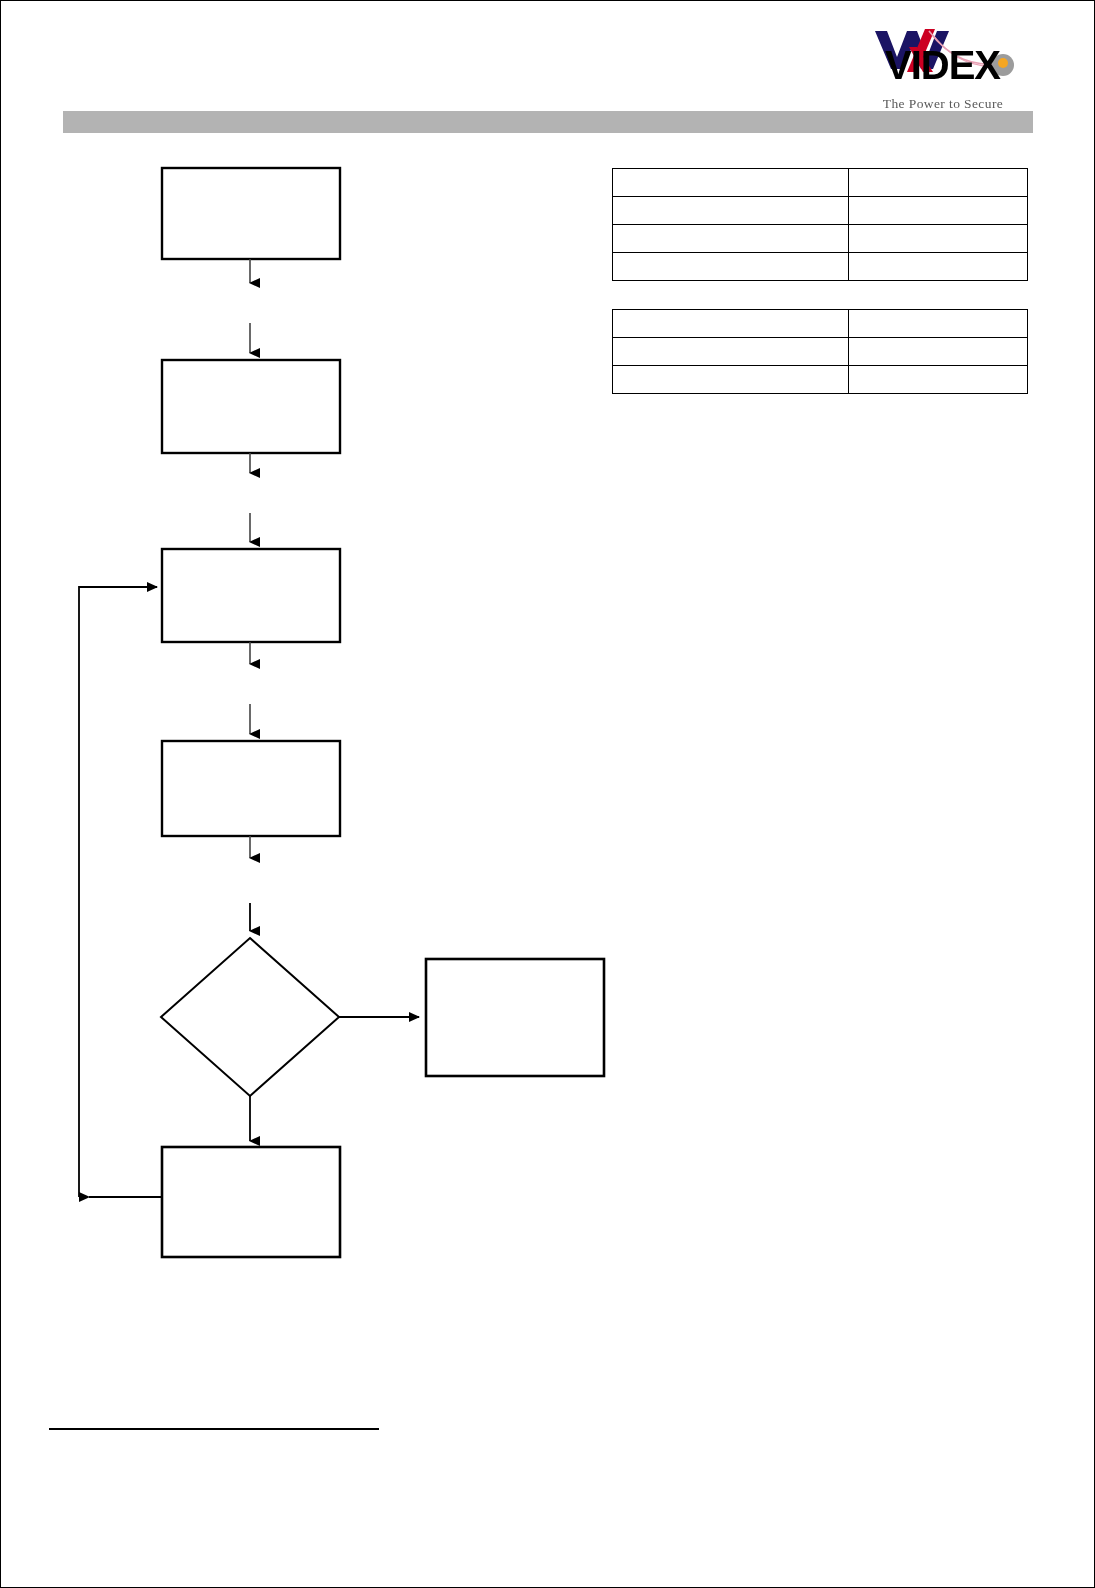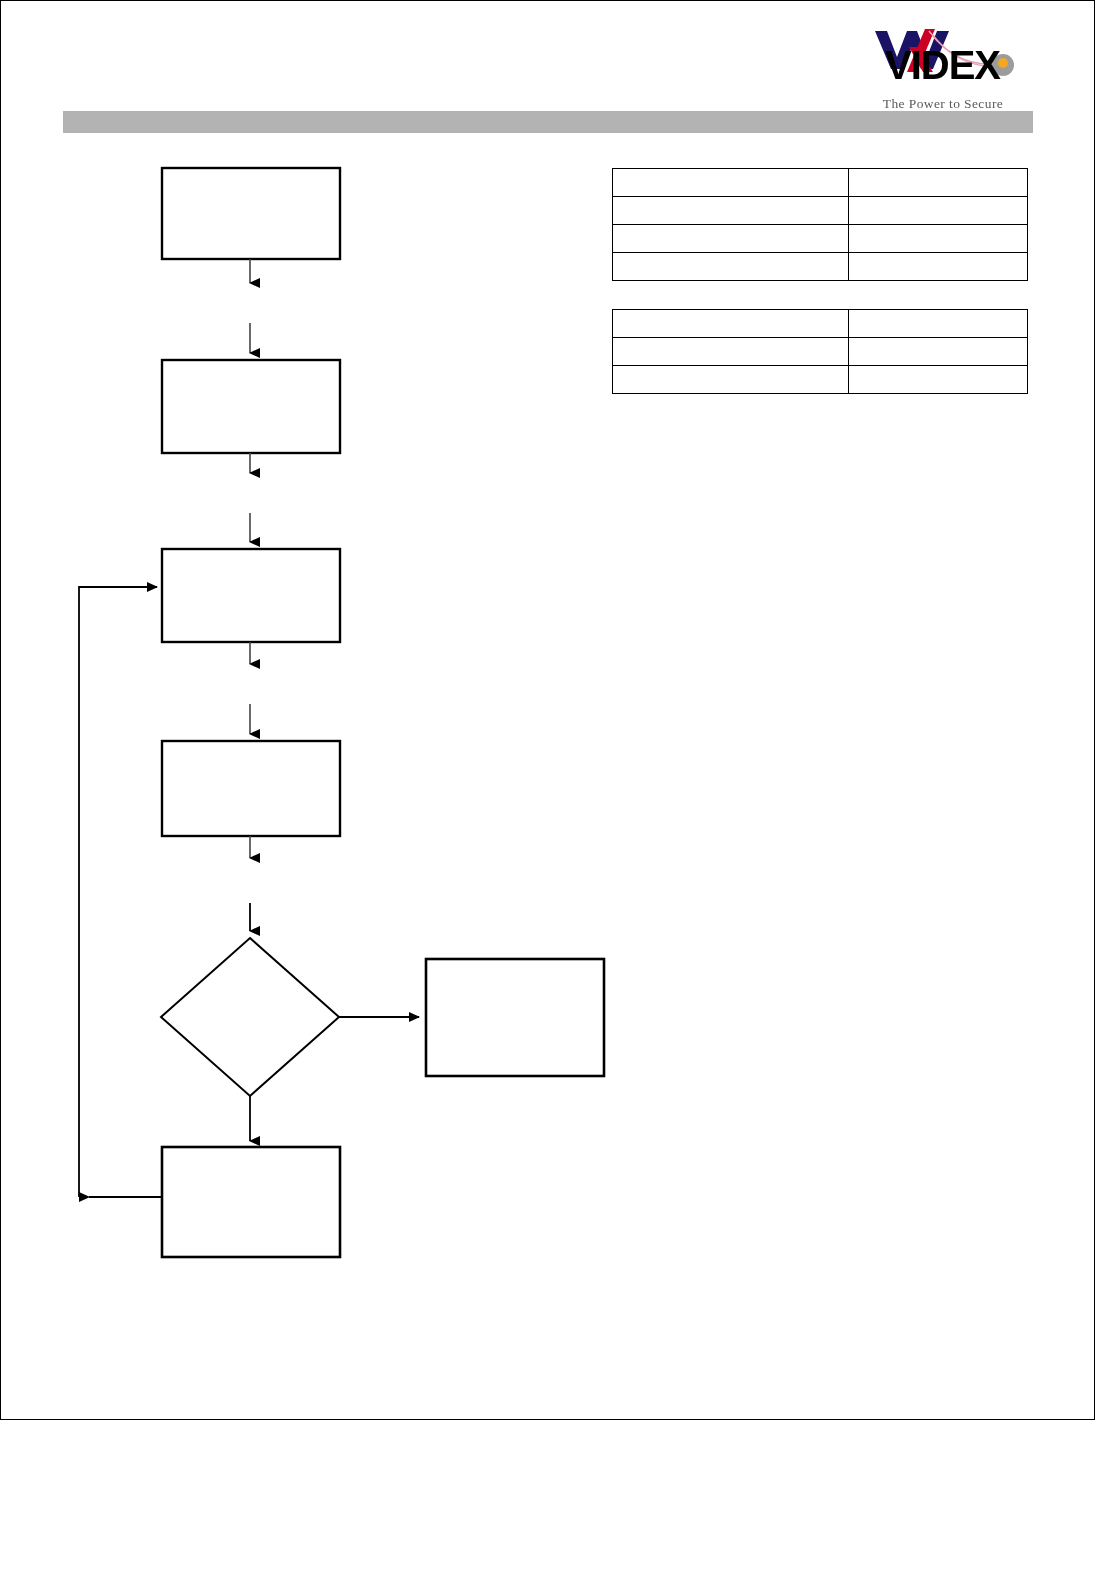--- a/index.html
+++ b/index.html
@@ -6,21 +6,21 @@
     margin: 0;
     padding: 0;
     background: #ffffff;
   }
   body {
     font-family: "Liberation Sans", sans-serif;
   }
   #page {
     position: relative;
     width: 1095px;
-    height: 1420px;
+    height: 1588px;
     background: #ffffff;
     box-sizing: border-box;
     border: 1px solid #000000;
     overflow: hidden;
   }
 
   
   #logo {
     position: absolute;
     left: 866px;

